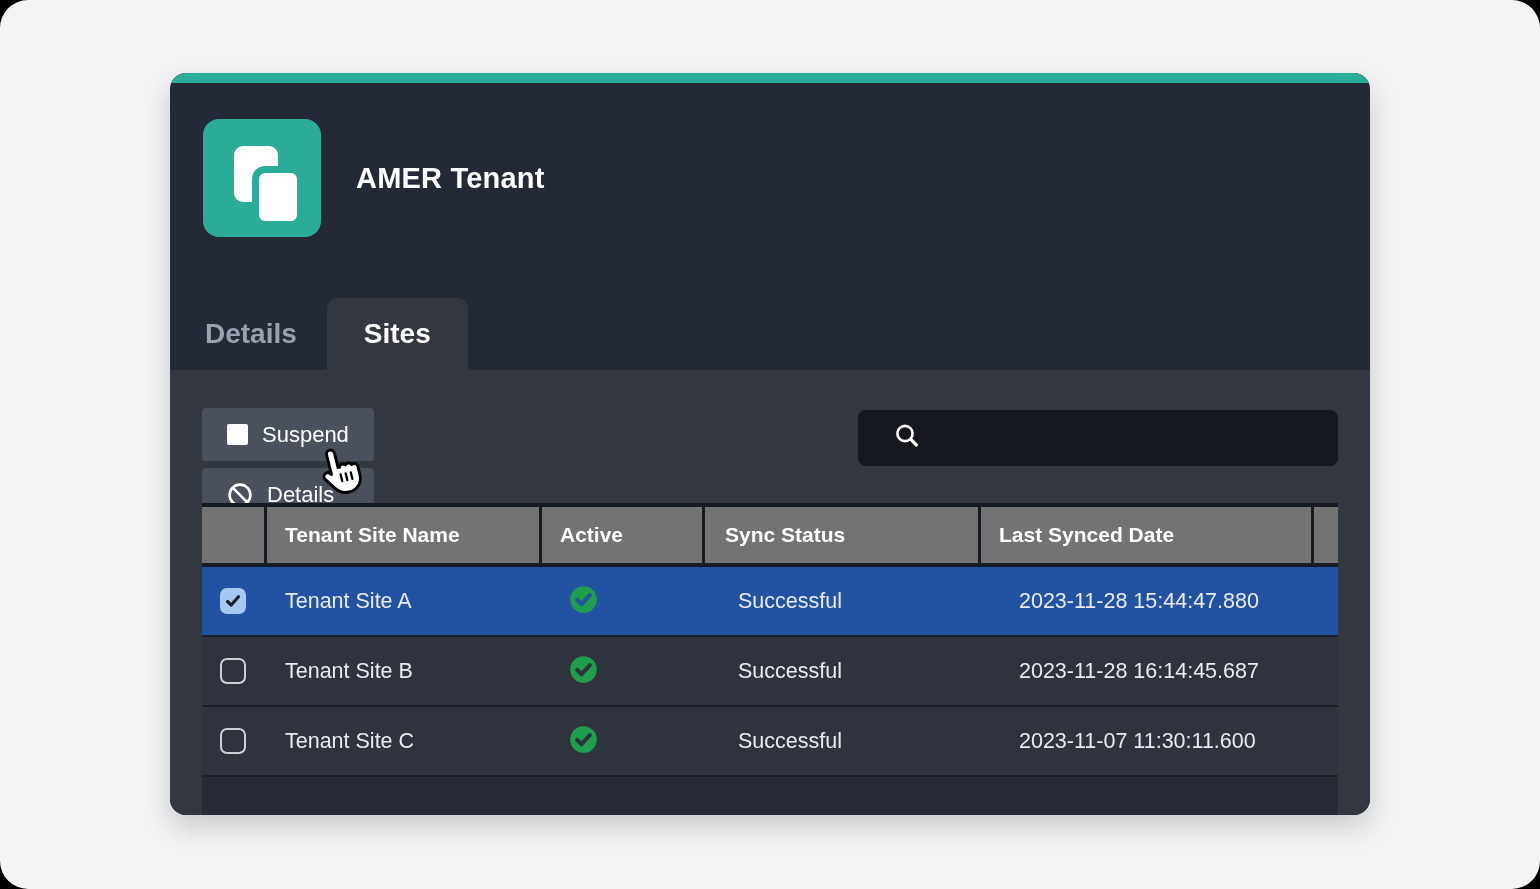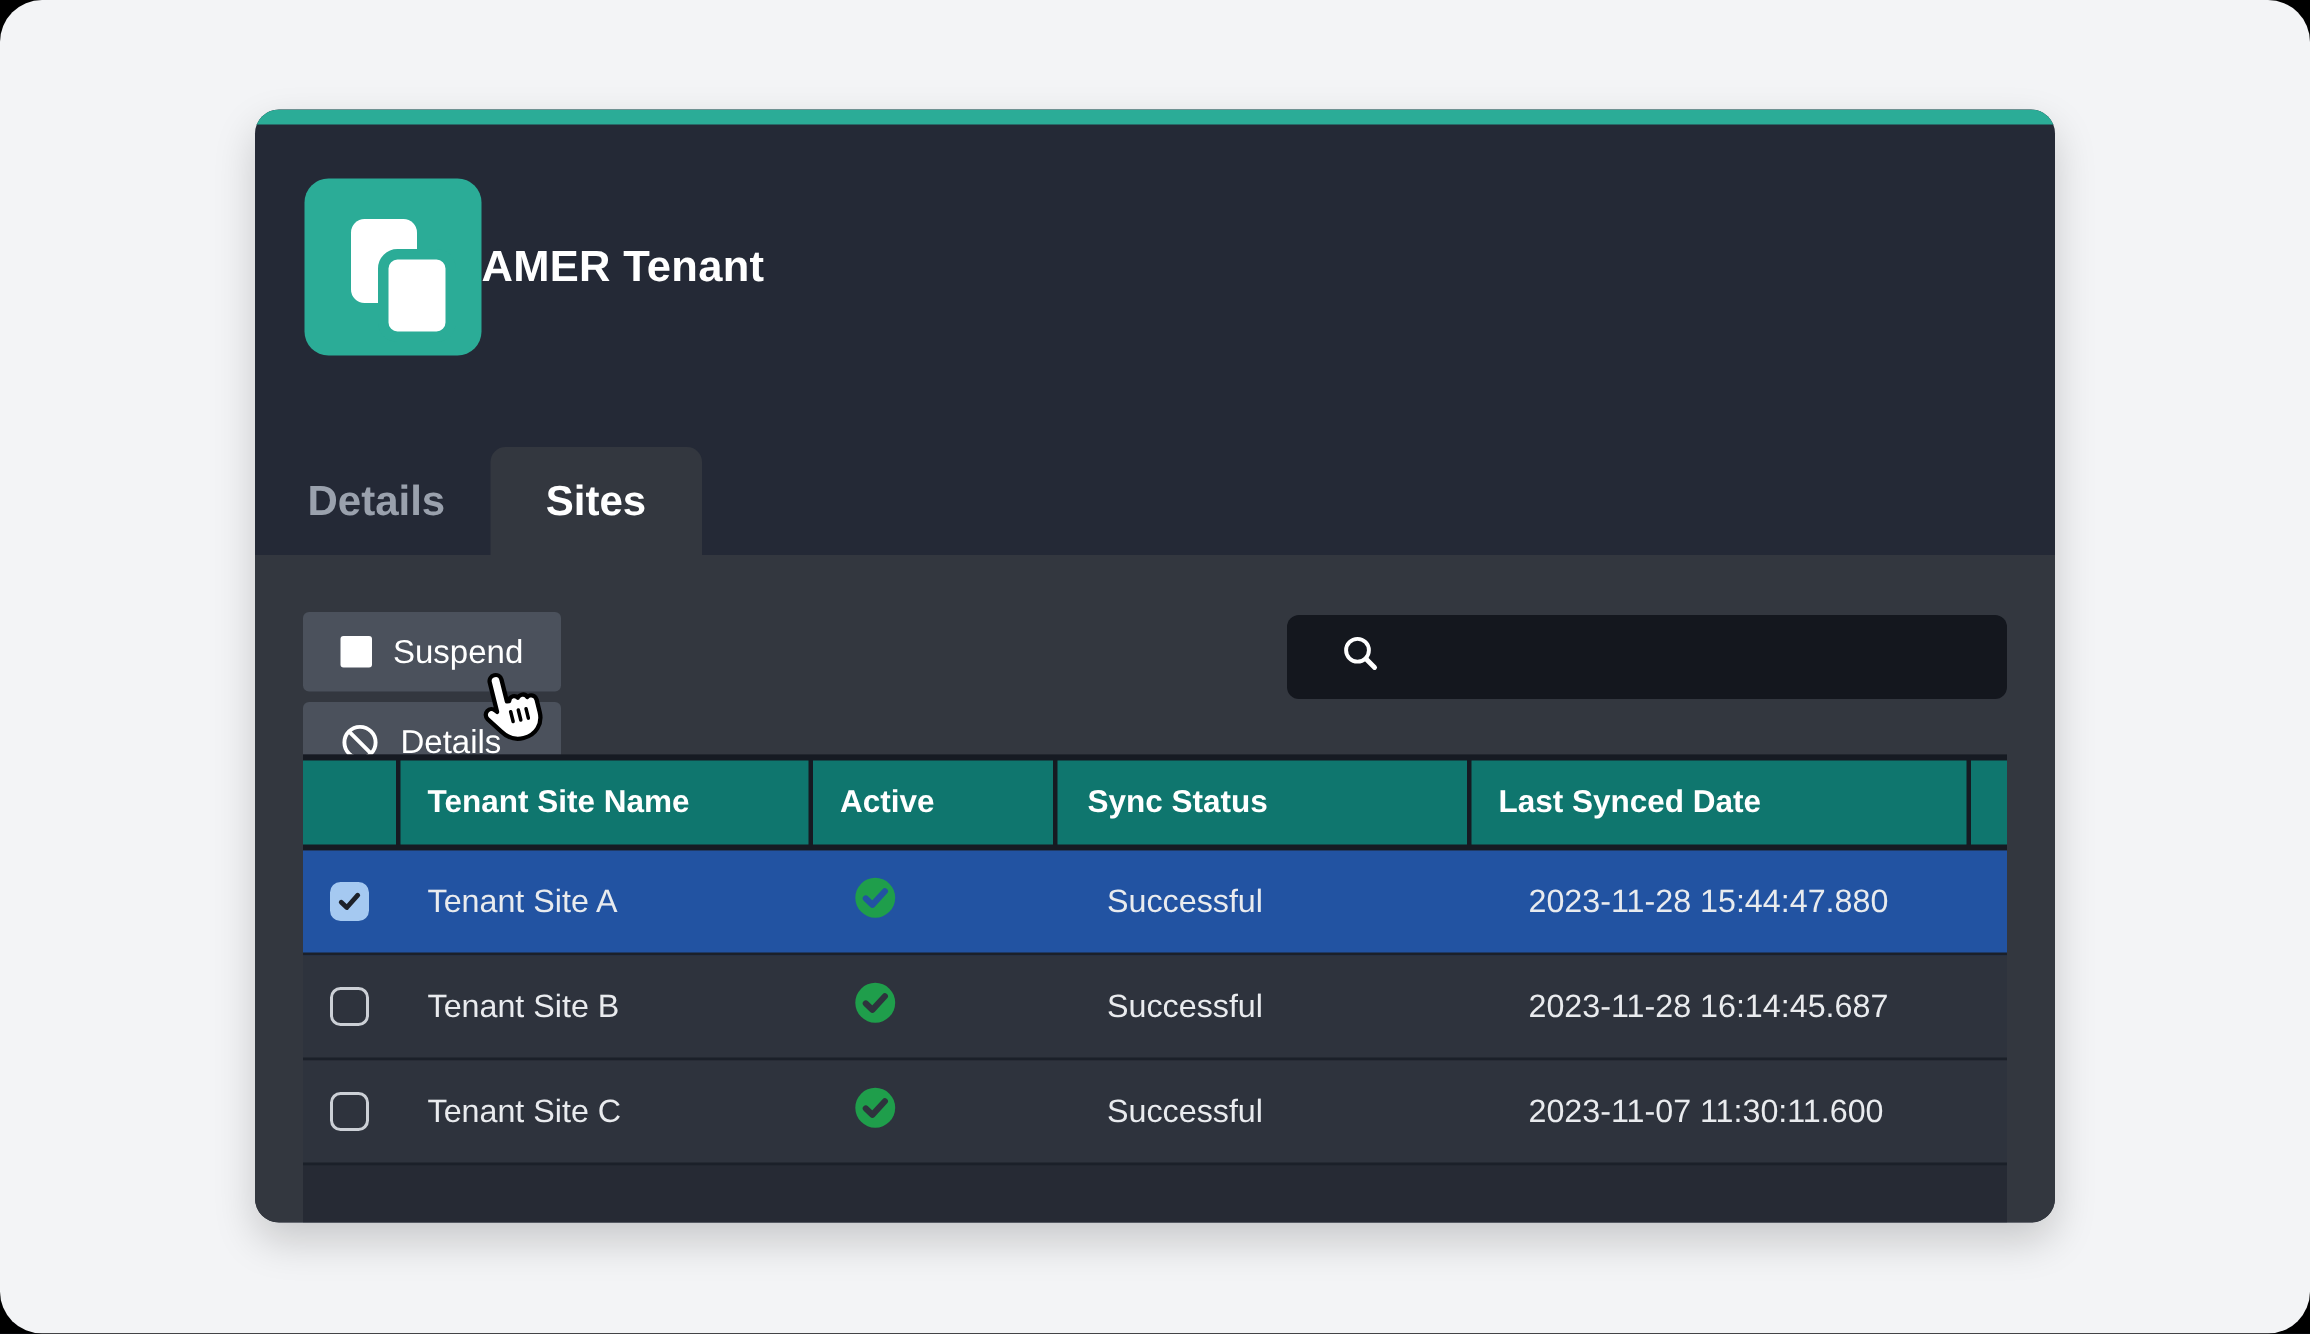--- a/index.html
+++ b/index.html
@@ -10,21 +10,21 @@
     background:#f3f4f6; border-radius:28px; overflow:hidden;
   }
 
   .card {
     position:absolute; left:170px; top:73px; width:1200px; height:742px;
     border-radius:16px; overflow:hidden; background:#242936;
     box-shadow:0 12px 28px rgba(0,0,0,.18);
   }
   .accent-bar { height:10px; background:#2bac97; }
 
-  .card-header { display:flex; align-items:center; padding:30px 0 0 33px; height:160px; }
+  .card-header { display:flex; align-items:center; gap:35px; padding:30px 0 0 33px; height:160px; }
   .tenant-icon { position:relative; width:118px; height:118px; border-radius:16px; background:#2bac97; flex:0 0 auto; }
   .tenant-icon .sq-back  { position:absolute; left:31px; top:27px; width:44px; height:56px; background:#fff; border-radius:9px; }
   .tenant-icon .sq-front { position:absolute; left:49px; top:47px; width:52px; height:62px; background:#fff; border:7px solid #2bac97; border-radius:13px; }
   .card-title { color:#fff; font-size:29px; font-weight:bold; letter-spacing:.2px; }
 
   .tabs { position:absolute; top:225px; left:35px; display:flex; }
   .tab { height:72px; display:flex; align-items:center; font-size:28px; font-weight:bold; color:#9aa1ad; }
   .tab-details { padding:0 30px 0 0; }
   .tab-sites { padding:0 37px; }
   .tab.active { background:#33373f; color:#fff; border-radius:10px 10px 0 0; }
@@ -47,21 +47,21 @@
     flex:1; background:transparent; border:none; outline:none;
     color:#e9ebee; font-size:22px;
   }
   .search-box input::placeholder { color:#8b919c; opacity:1; }
   .search-box svg { flex:0 0 auto; }
 
   .table-wrap { position:absolute; left:32px; top:133px; width:1136px; bottom:0; background:#262a34; }
 
   .thead { display:flex; gap:3px; background:#161a22; padding:4px 0; }
   .th {
-    background:#0f766e; height:56px; display:flex; align-items:center;
+    background:#737373; height:56px; display:flex; align-items:center;
     color:#fff; font-size:21px; font-weight:bold;
   }
   .tr { display:flex; gap:3px; align-items:center; height:70px; background:#2e333d; border-bottom:2px solid #1b2029; }
   .tr.selected { background:#2253a2; }
 
   .col-cb   { width:62px;  justify-content:center; display:flex; }
   .col-name { width:272px; padding-left:18px; }
   .col-act  { width:160px; padding-left:18px; }
   .col-sync { width:273px; padding-left:20px; }
   .col-date { width:330px; padding-left:18px; }

